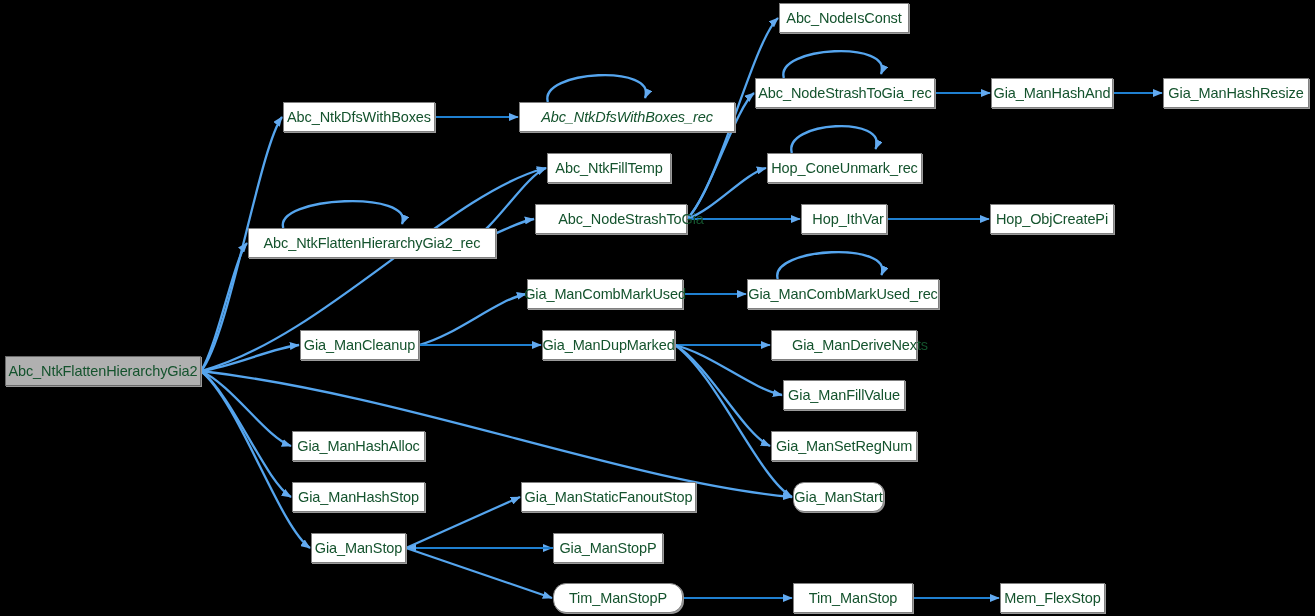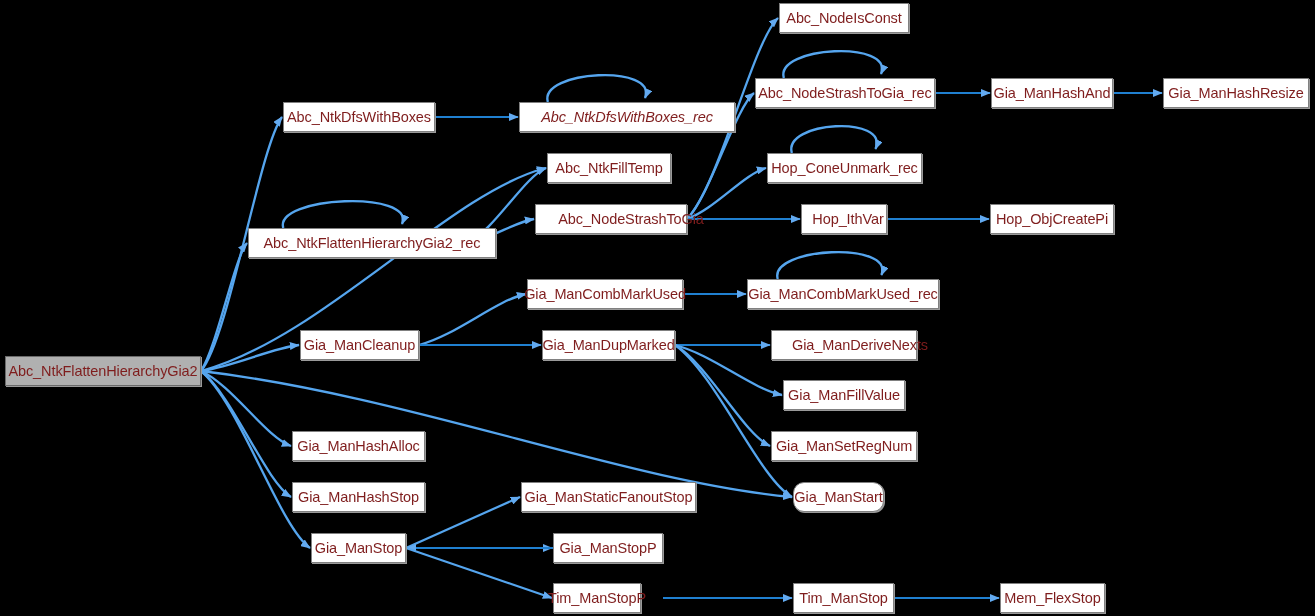--- a/index.html
+++ b/index.html
@@ -3,21 +3,21 @@
 <meta charset="utf-8">
 <style>
   html,body{margin:0;padding:0;background:#000;}
   #stage{position:relative;width:1315px;height:616px;background:#000;overflow:hidden;
          font-family:"Liberation Sans","DejaVu Sans",sans-serif;}
   #edges{position:absolute;left:0;top:0;width:1315px;height:616px;}
   .node{position:absolute;box-sizing:border-box;height:30px;
         background:#ffffff;border:1px solid #808080;
         box-shadow:1px 1px 0 #9a9a9a;
         display:flex;align-items:center;justify-content:center;
-        color:#7f1d1d;font-size:14.5px;line-height:1;white-space:nowrap;
+        color:#14532d;font-size:14.5px;line-height:1;white-space:nowrap;
         letter-spacing:-0.1px;}
   .node.root{background:#b0b0b0;border:1px solid #6a6a6a;}
 </style>
 </head>
 <body>
 
 <div id="stage">
   <svg id="edges" viewBox="0 0 1315 616" xmlns="http://www.w3.org/2000/svg">
     <defs>
       <marker id="ah" markerWidth="10" markerHeight="8" refX="9.2" refY="4" orient="auto" markerUnits="userSpaceOnUse">
@@ -83,17 +83,17 @@
       <div class="node" style="left: 542px; top: 330px; width: 133px;">Gia_ManDupMarked</div>
       <div class="node" style="left: 771px; top: 330px; width: 146px; padding-left: 32px;">Gia_ManDeriveNexts</div>
       <div class="node" style="left: 783px; top: 380px; width: 122px;">Gia_ManFillValue</div>
       <div class="node" style="left: 771px; top: 431px; width: 146px;">Gia_ManSetRegNum</div>
       <div class="node" style="left: 793px; top: 482px; width: 91px; border-radius: 11px;">Gia_ManStart</div>
       <div class="node" style="left: 292px; top: 431px; width: 133px;">Gia_ManHashAlloc</div>
       <div class="node" style="left: 292px; top: 482px; width: 133px;">Gia_ManHashStop</div>
       <div class="node" style="left: 311px; top: 533px; width: 95px;">Gia_ManStop</div>
       <div class="node" style="left: 521px; top: 482px; width: 175px;">Gia_ManStaticFanoutStop</div>
       <div class="node" style="left: 553px; top: 533px; width: 110px;">Gia_ManStopP</div>
-      <div class="node" style="left: 553px; top: 583px; width: 88px;">Tim_ManStopP</div>
-      <div class="node" style="left: 793px; top: 583px; width: 101px;">Tim_ManStop</div>
+      <div class="node" style="left: 553px; top: 583px; width: 130px; border-radius: 13px;">Tim_ManStopP</div>
+      <div class="node" style="left: 793px; top: 583px; width: 120px;">Tim_ManStop</div>
       <div class="node" style="left: 1000px; top: 583px; width: 105px;">Mem_FlexStop</div>
     </div>
 </div>
 
 </body></html>

